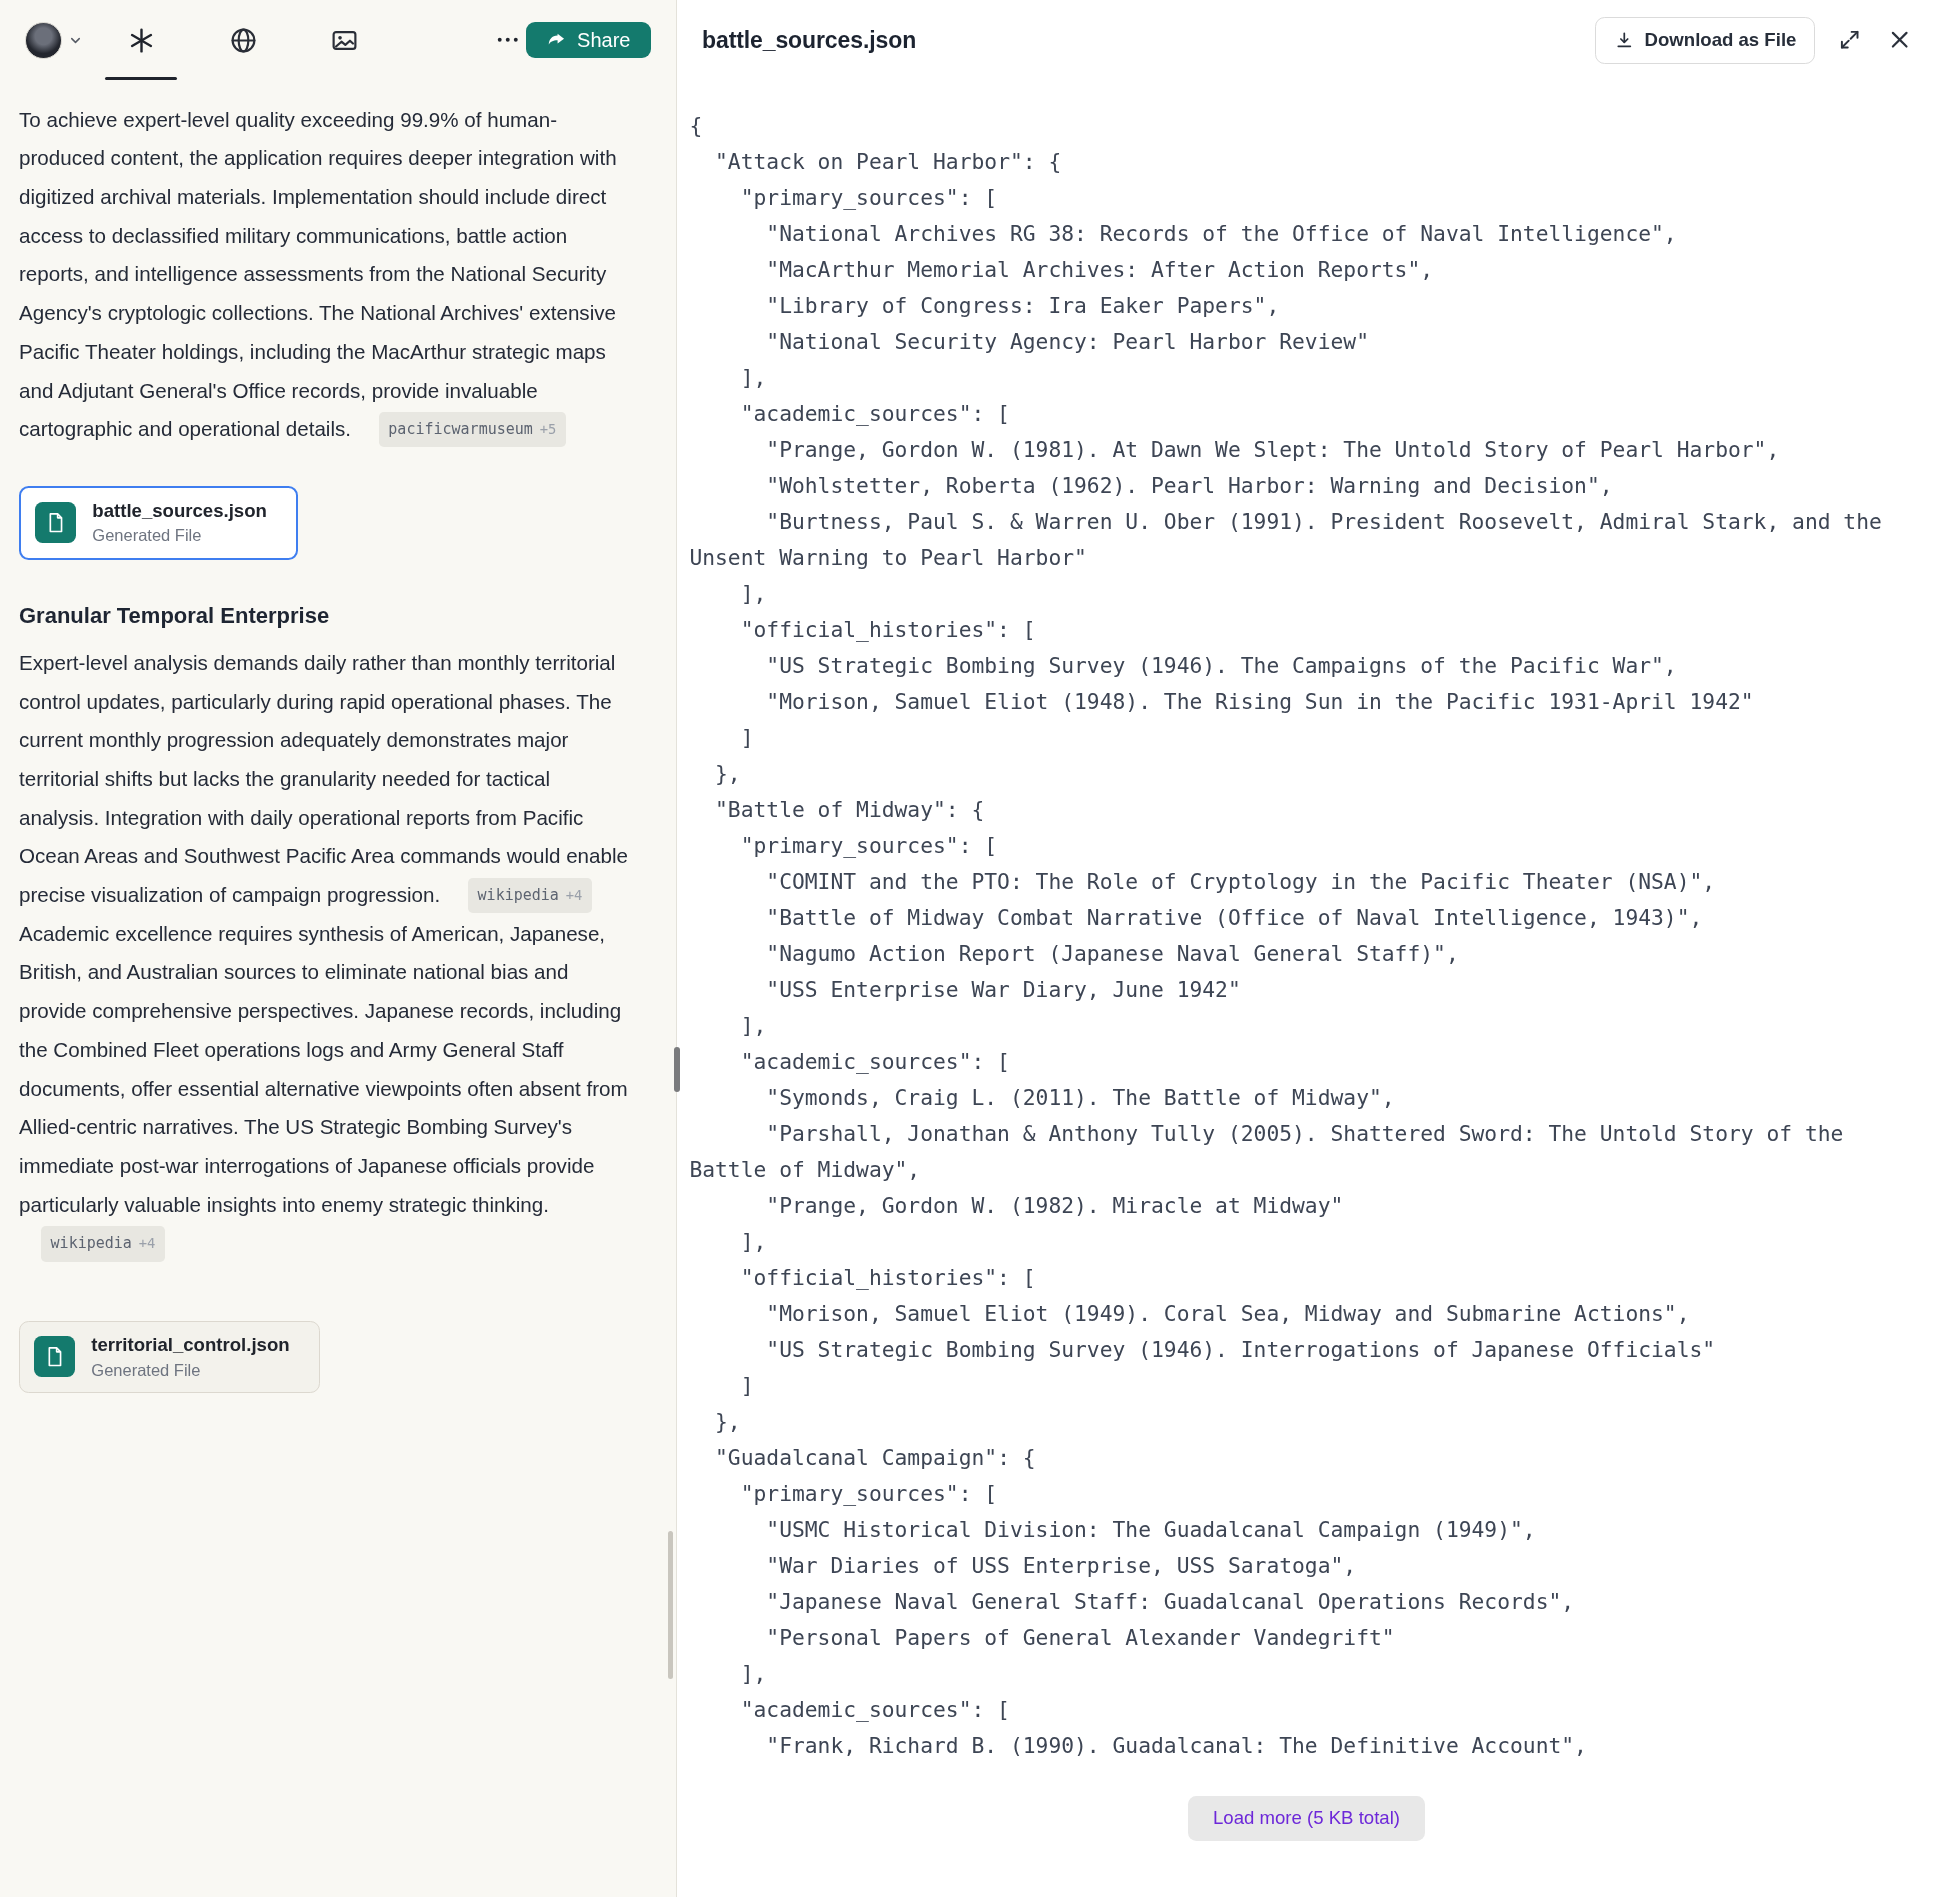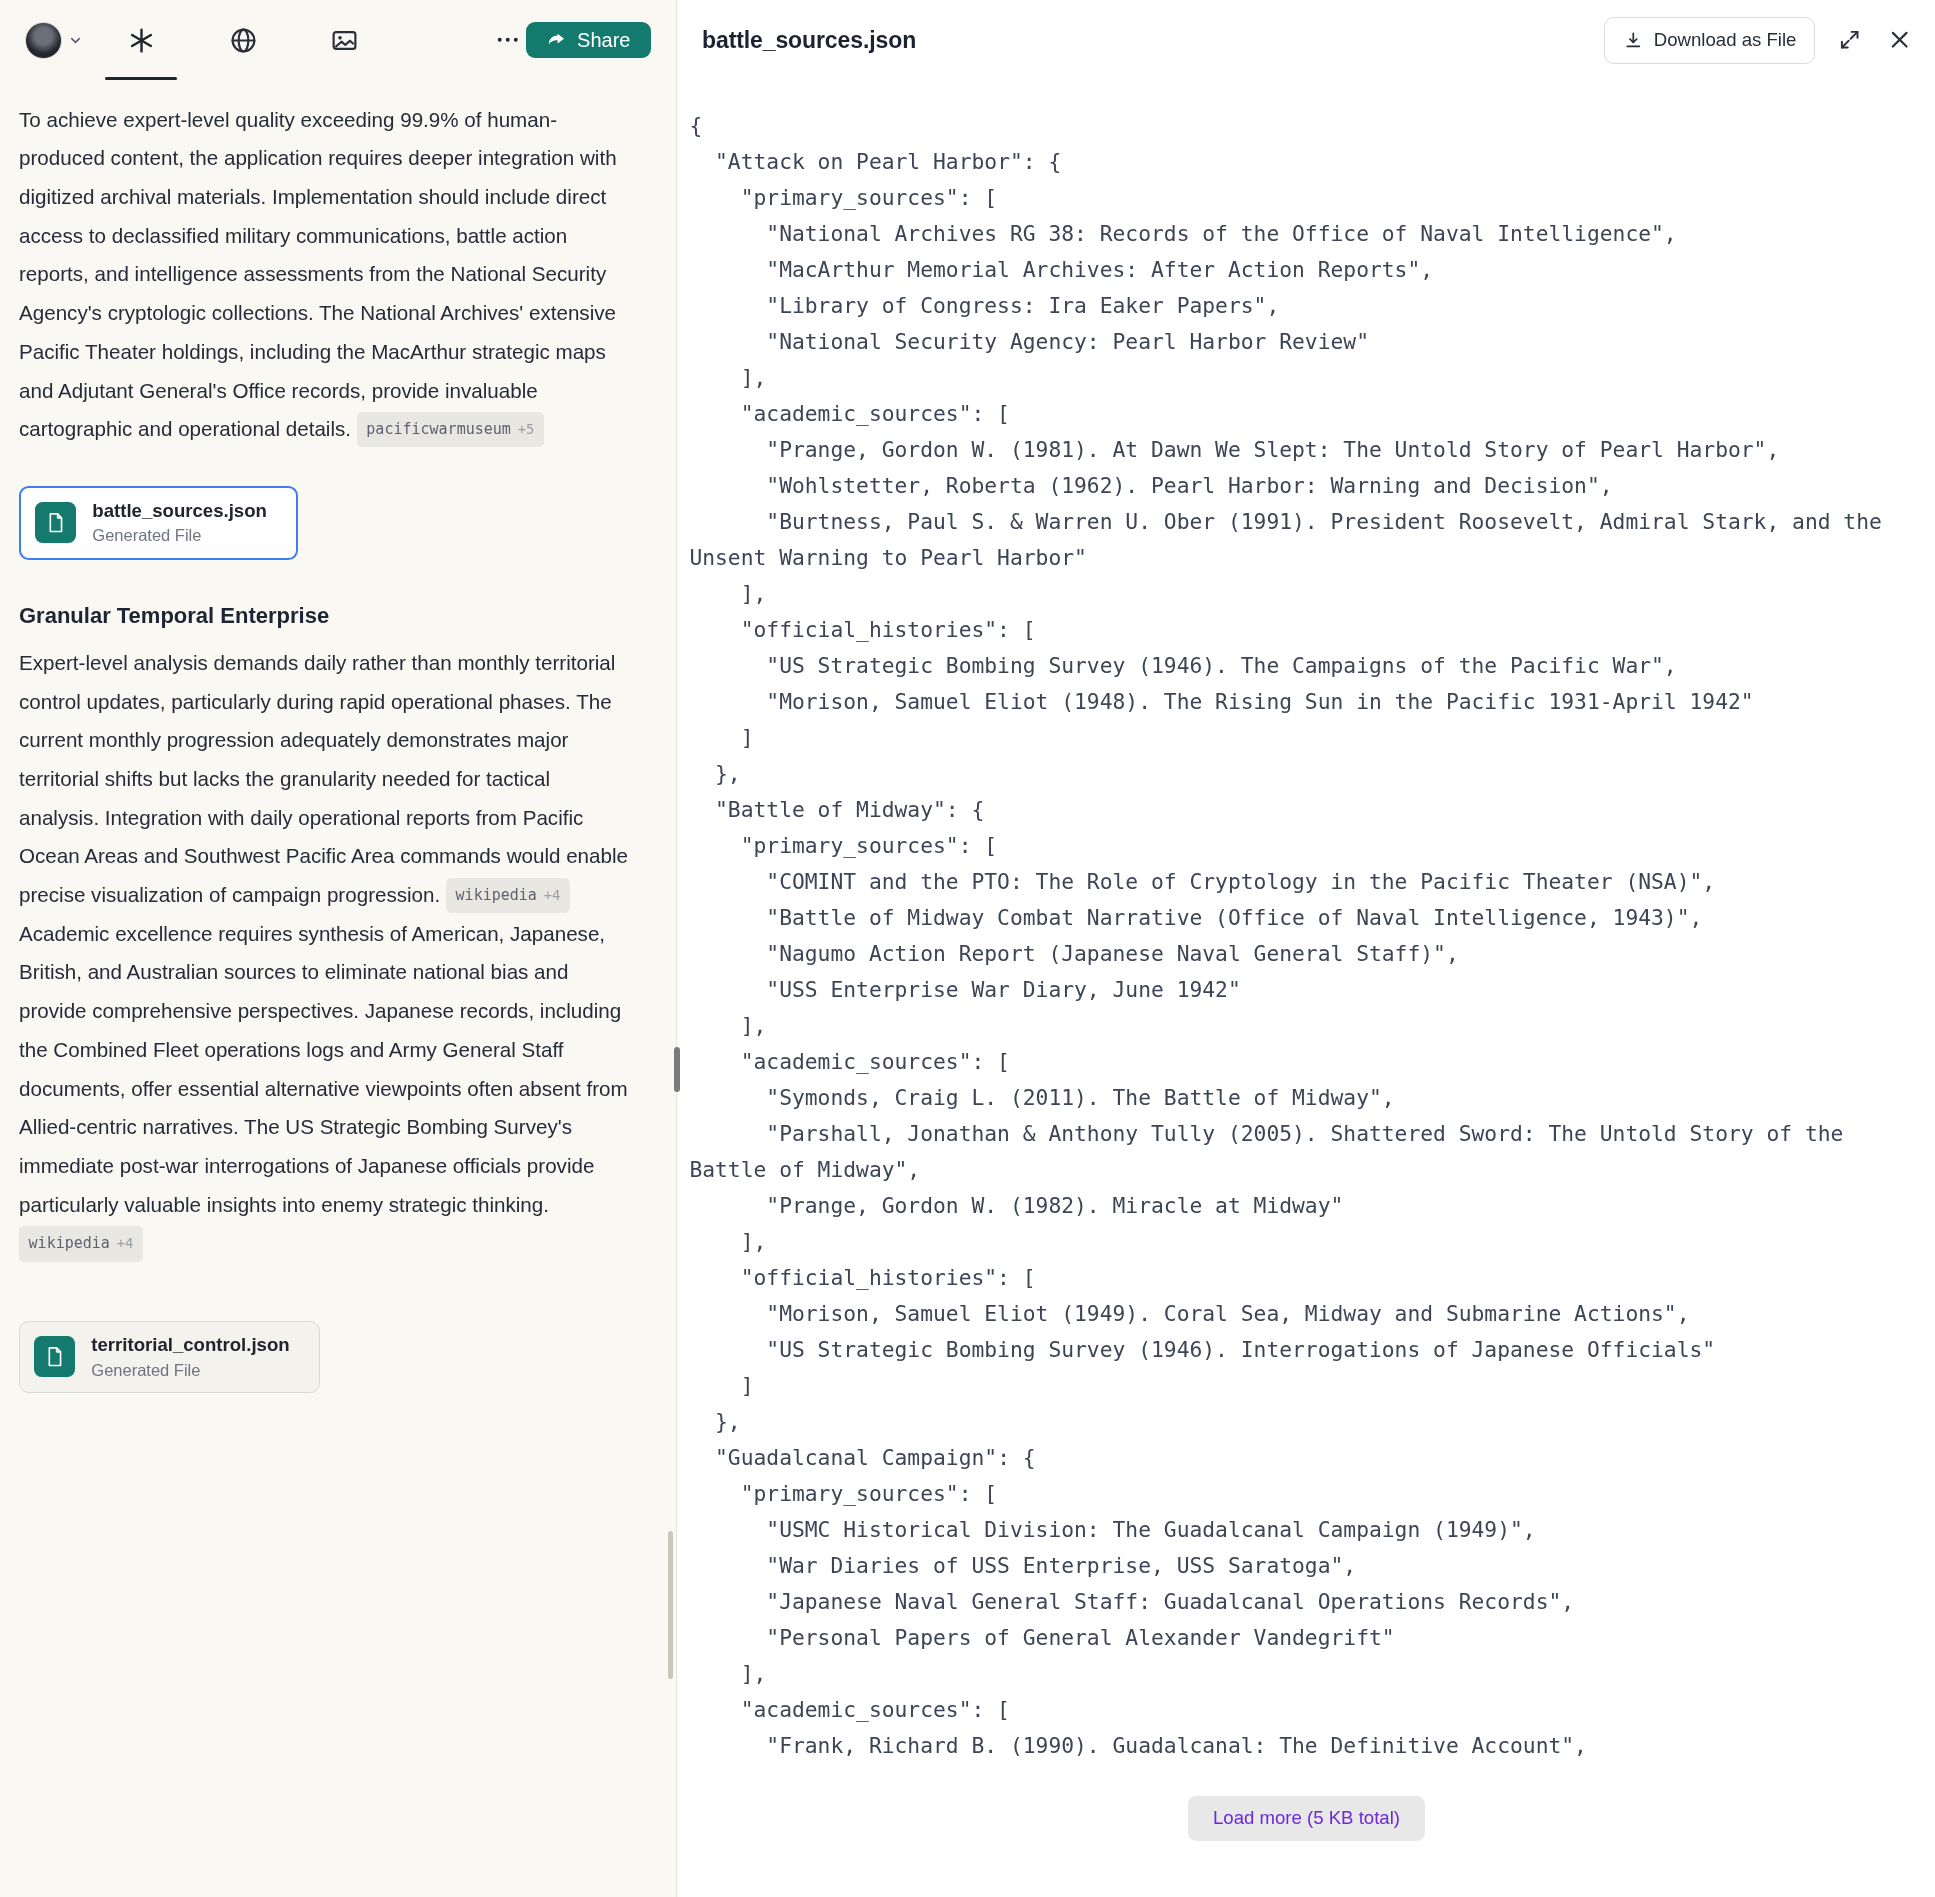--- a/index.html
+++ b/index.html
@@ -81,21 +81,21 @@
   }
   .doc-content p{
     font-size:20.6px; line-height:1.88; color:#252B38;
   }
   .badge{
     display:inline-block;
     background:#E8E7E1; border:none; cursor:pointer;
     border-radius:4.8px; padding:2.8px 9.6px 4.1px 9.6px;
     font-family:"DejaVu Sans Mono", monospace;
     font-size:15px; color:#5C6370;
-    vertical-align:2.1px; margin-left:0; white-space:nowrap;
+    vertical-align:2.1px; margin-left:22px; white-space:nowrap;
   }
   .badge .cnt{ color:#9AA0AA; margin-left:6.9px; font-size:13.8px; }
 
   .file-card{
     display:flex; align-items:center; gap:16.5px;
     width:fit-content;
     background:#ffffff;
     border:0.7px solid #DCD8CF; border-radius:9.6px;
     padding:12.4px 29px 12.4px 13.8px;
     margin-top:37px; cursor:pointer;
@@ -148,21 +148,21 @@
   }
   .viewer-controls{
     margin-left:auto; display:flex; align-items:center; gap:18px;
   }
   .download-btn{
     height:47px; padding:0 18px;
     display:flex; align-items:center; gap:10.3px;
     background:#ffffff; border:1.4px solid #DBDBDB; border-radius:9.6px;
     cursor:pointer;
     font-family:"Liberation Sans", sans-serif;
-    font-size:18.6px; font-weight:400; color:#272E3A;
+    font-size:18.6px; font-weight:700; color:#272E3A;
   }
   .icon-btn{
     width:32px; height:32px; border:none; background:none; cursor:pointer;
     display:flex; align-items:center; justify-content:center;
     color:#2B313C;
   }
   .code{
     margin:0;
     padding:27.5px 27.5px 0 12.4px;
     font-family:"DejaVu Sans Mono", monospace;

